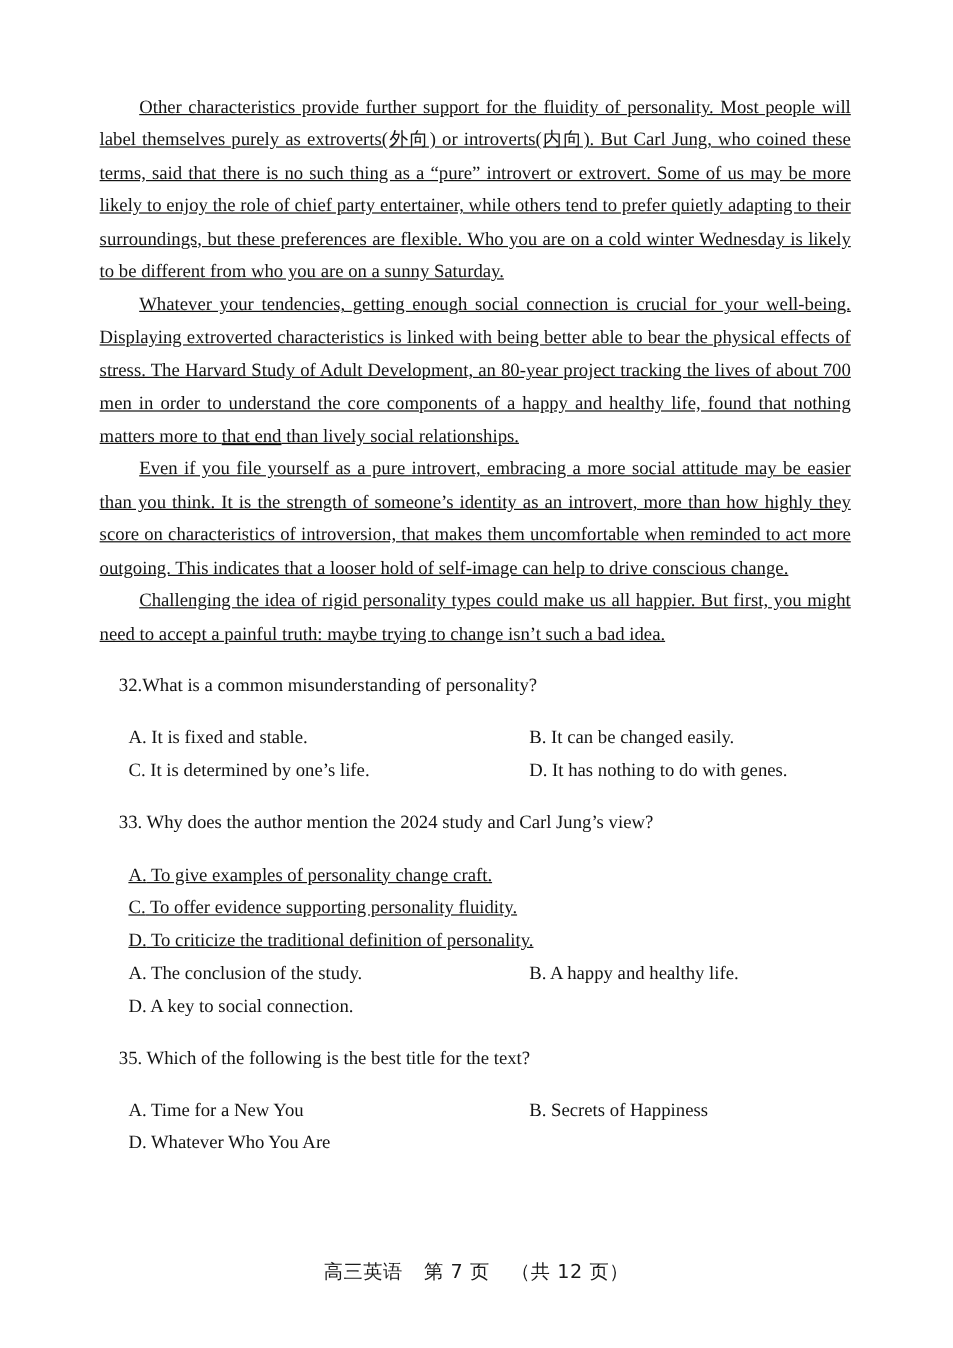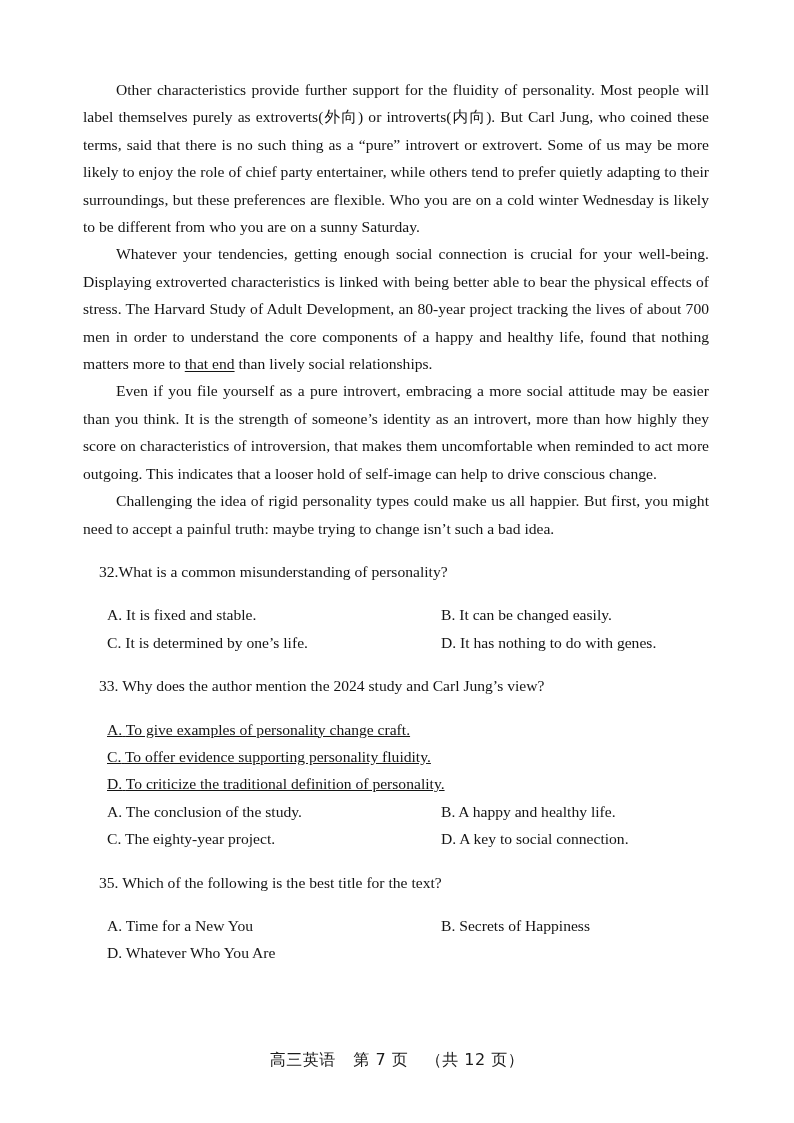--- a/index.html
+++ b/index.html
@@ -23,20 +23,21 @@
   }
   .para {
     margin: 0;
     font-size: 15.6px;
     line-height: 27.4px;
     text-align: justify;
     text-align-last: left;
   }
   .para.indent {
     text-indent: 33px;
+    text-decoration: underline;
   }
   .u {
     text-decoration: underline;
     text-underline-offset: 2px;
   }
   .question {
     margin: 16px;
     font-size: 15.6px;
     line-height: 27.4px;
   }
@@ -107,21 +108,20 @@
       <div class="option"><span>A.</span> <span>To give examples of personality change craft.</span></div>
       <div class="option"><span>C.</span> <span>To offer evidence supporting personality fluidity.</span></div>
       <div class="option"><span>D.</span> <span>To criticize the traditional definition of personality.</span></div>
     </div>
   </div>
 
   <div>
     <div class="options-grid">
       <div class="option"><span>A.</span> <span>The conclusion of the study.</span></div>
       <div class="option"><span>B.</span> <span>A happy and healthy life.</span></div>
-      <div class="option"><span>C.</span> <span>The eighty-year project.</span></div>
       <div class="option"><span>D.</span> <span>A key to social connection.</span></div>
     </div>
   </div>
 
   <div>
     <p class="question"><span>35.</span> <span>Which of the following is the best title for the text?</span></p>
     <div class="options-grid">
       <div class="option"><span>A.</span> <span>Time for a New You</span></div>
       <div class="option"><span>B.</span> <span>Secrets of Happiness</span></div>
       <div class="option"><span>D.</span> <span>Whatever Who You Are</span></div>

